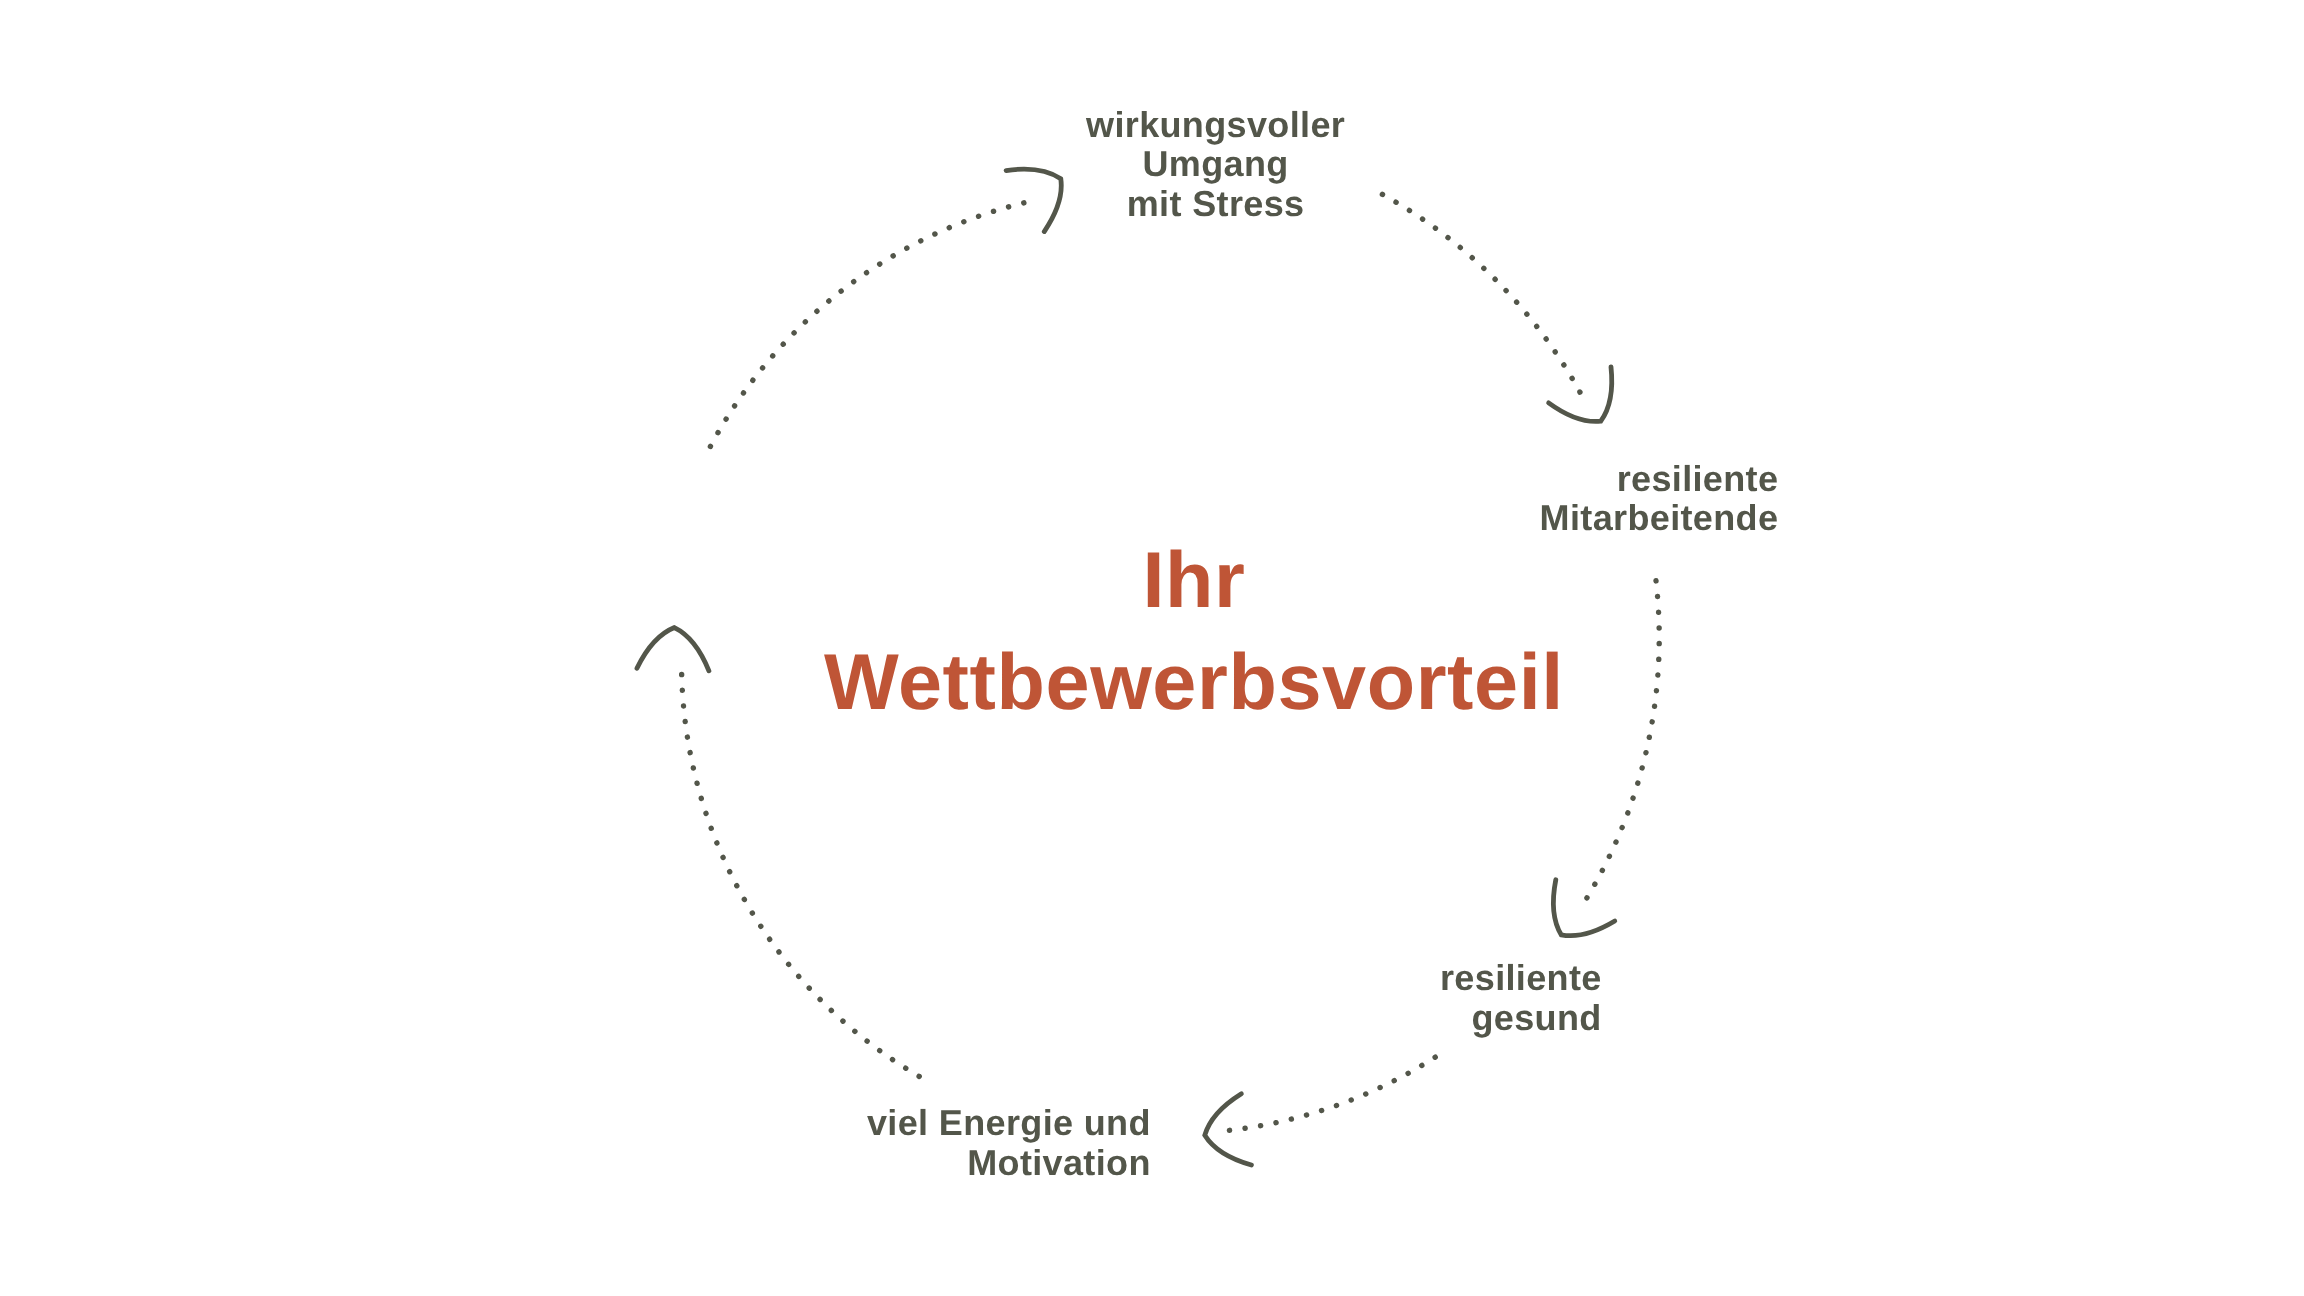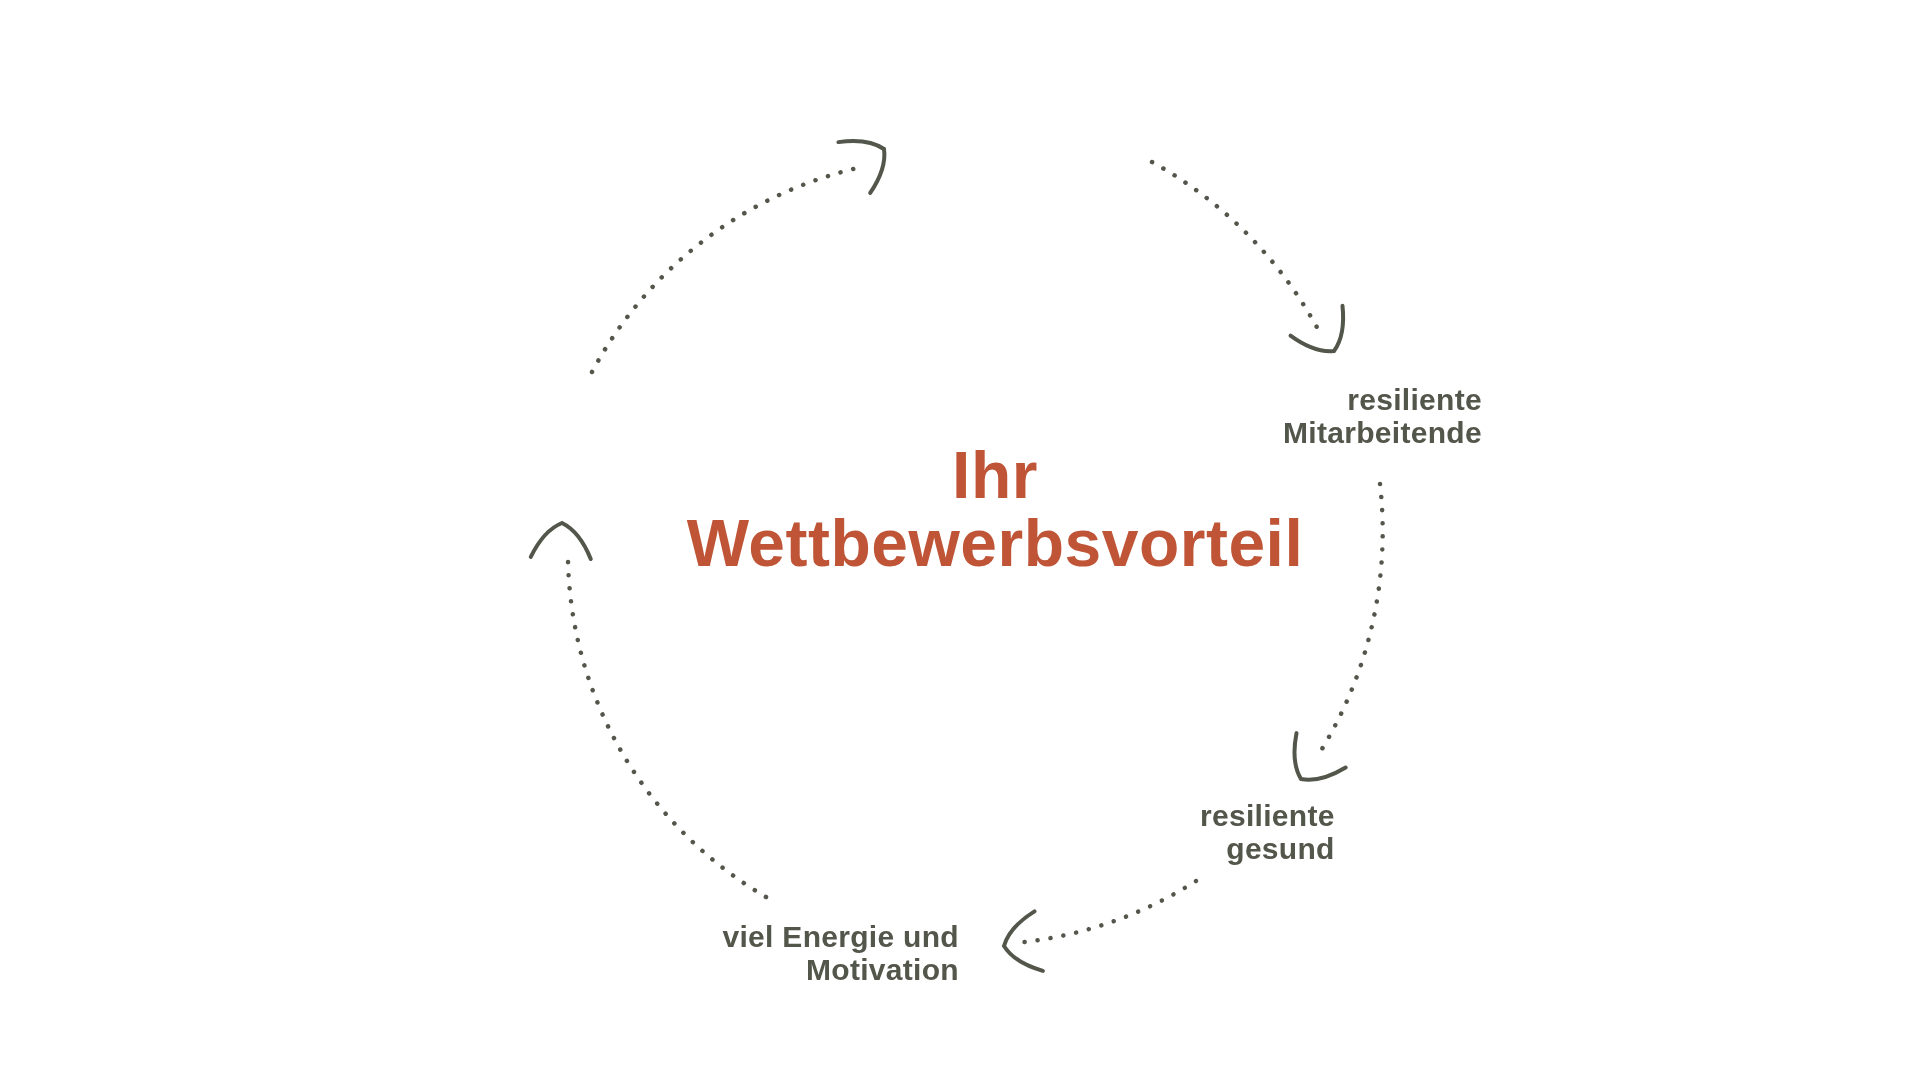--- a/index.html
+++ b/index.html
@@ -50,21 +50,21 @@
   .node--center { text-align: center; }
   .node--left   { text-align: right; }
   .node--right  { text-align: right; }
   .diagram-title {
     position: absolute;
     left: 495px; top: 441px;
     width: 1000px;
     color: var(--accent);
     font-weight: 700;
     font-size: 66px;
-    line-height: 68px;
+    line-height: 85px;
     letter-spacing: 0.5px;
     text-align: center;
     white-space: pre-line;
   }
 </style>
 </head>
 <body>
 
 <div class="stage">
 
@@ -76,20 +76,23 @@
     <path class="arc" d="M 1196 881 A 405 405 0 0 1 1024 942"></path>
     <path class="arc" d="M 766 897 A 400 400 0 0 1 568 560"></path>
 
     <path class="arrowhead" transform="translate(884,149) rotate(-32)" d="M -35 -30 Q -8 -18 0 0 Q -8 18 -35 30"></path>
     <path class="arrowhead" transform="translate(1334,351) rotate(60)" d="M -35 -30 Q -8 -18 0 0 Q -8 18 -35 30"></path>
     <path class="arrowhead" transform="translate(1301,779) rotate(125)" d="M -35 -30 Q -8 -18 0 0 Q -8 18 -35 30"></path>
     <path class="arrowhead" transform="translate(1004,946) rotate(172)" d="M -35 -30 Q -8 -18 0 0 Q -8 18 -35 30"></path>
     <path class="arrowhead" transform="translate(562,523) rotate(-88)" d="M -35 -30 Q -8 -18 0 0 Q -8 18 -35 30"></path>
   </svg>
 
+  <div class="node node--center" style="left:853px; top:88px; width:320px;">wirkungsvoller
+Umgang
+mit Stress</div>
 
   <div class="node node--left" style="left:1283px; top:383px;">resiliente
 Mitarbeitende</div>
 
   <div class="node node--left" style="left:1200px; top:799px;">resiliente
 gesund</div>
 
   <div class="node node--right" style="right:961px; top:920px;">viel Energie und
 Motivation</div>
 

